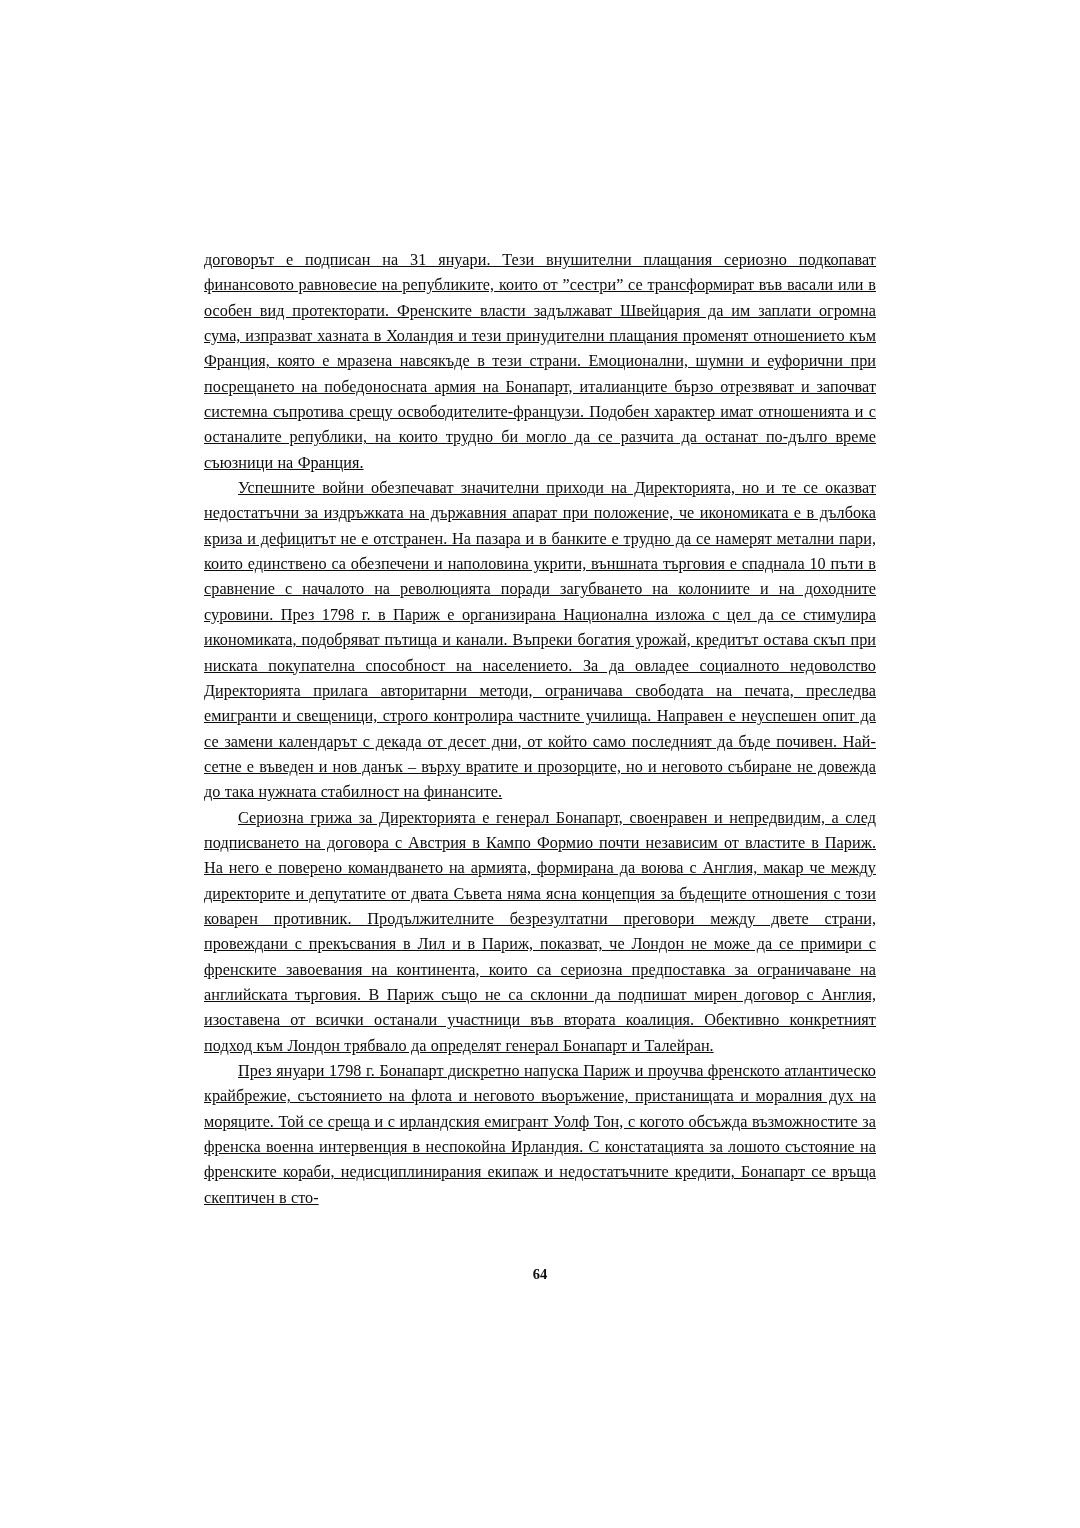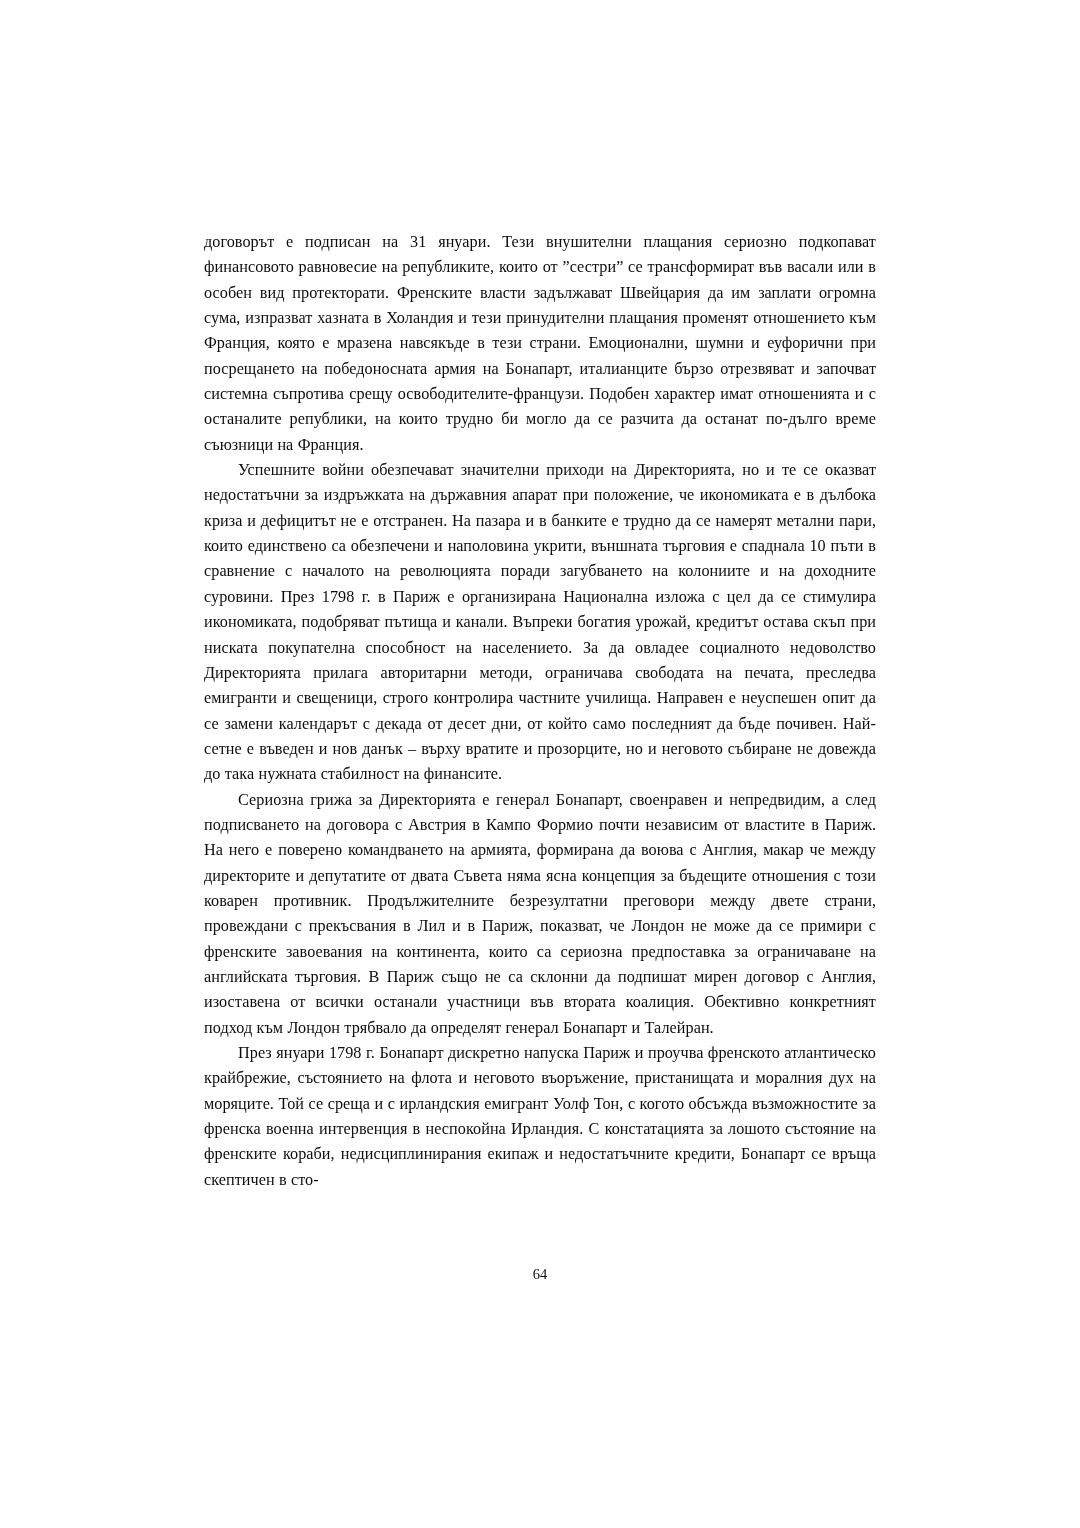--- a/index.html
+++ b/index.html
@@ -19,22 +19,23 @@
     position: absolute;
     left: 0;
     top: 0;
     width: 1080px;
     height: 1528px;
     background: #ffffff;
   }
   .text-column {
     position: absolute;
     left: 204px;
-    top: 230px;
+    top: 248px;
     width: 672px;
+    text-decoration: underline;
   }
   p.para {
     margin: 0;
     font-size: 16.2px;
     line-height: 1.565;
     text-align: justify;
     text-justify: inter-word;
     letter-spacing: 0.05px;
     word-spacing: 0.2px;
     hyphens: none;
@@ -44,20 +45,21 @@
   }
   .page-number {
     position: absolute;
     left: 0;
     top: 1266px;
     width: 1080px;
     text-align: center;
     font-size: 14.5px;
     font-family: "Liberation Serif", serif;
     color: #0d0d0d;
+    font-weight: bold;
   }
 </style>
 </head>
 <body>
 
 <div class="page">
   <div class="text-column">
     <p class="para">договорът е подписан на 31 януари. Тези внушителни плащания сериозно подкопават финансовото равновесие на републиките, които от ”сестри” се трансформират във васали или в особен вид протекторати. Френските власти задължават Швейцария да им заплати огромна сума, изпразват хазната в Холандия и тези принудителни плащания променят отношението към Франция, която е мразена навсякъде в тези страни. Емоционални, шумни и еуфорични при посрещането на победоносната армия на Бонапарт, италианците бързо отрезвяват и започват системна съпротива срещу освободителите-французи. Подобен характер имат отношенията и с останалите републики, на които трудно би могло да се разчита да останат по-дълго време съюзници на Франция.</p>
     <p class="para indent">Успешните войни обезпечават значителни приходи на Директорията, но и те се оказват недостатъчни за издръжката на държавния апарат при положение, че икономиката е в дълбока криза и дефицитът не е отстранен. На пазара и в банките е трудно да се намерят метални пари, които единствено са обезпечени и наполовина укрити, външната търговия е спаднала 10 пъти в сравнение с началото на революцията поради загубването на колониите и на доходните суровини. През 1798 г. в Париж е организирана Национална изложа с цел да се стимулира икономиката, подобряват пътища и канали. Въпреки богатия урожай, кредитът остава скъп при ниската покупателна способност на населението. За да овладее социалното недоволство Директорията прилага авторитарни методи, ограничава свободата на печата, преследва емигранти и свещеници, строго контролира частните училища. Направен е неуспешен опит да се замени календарът с декада от десет дни, от който само последният да бъде почивен. Най-сетне е въведен и нов данък – върху вратите и прозорците, но и неговото събиране не довежда до така нужната стабилност на финансите.</p>
     <p class="para indent">Сериозна грижа за Директорията е генерал Бонапарт, своенравен и непредвидим, а след подписването на договора с Австрия в Кампо Формио почти независим от властите в Париж. На него е поверено командването на армията, формирана да воюва с Англия, макар че между директорите и депутатите от двата Съвета няма ясна концепция за бъдещите отношения с този коварен противник. Продължителните безрезултатни преговори между двете страни, провеждани с прекъсвания в Лил и в Париж, показват, че Лондон не може да се примири с френските завоевания на континента, които са сериозна предпоставка за ограничаване на английската търговия. В Париж също не са склонни да подпишат мирен договор с Англия, изоставена от всички останали участници във втората коалиция. Обективно конкретният подход към Лондон трябвало да определят генерал Бонапарт и Талейран.</p>

